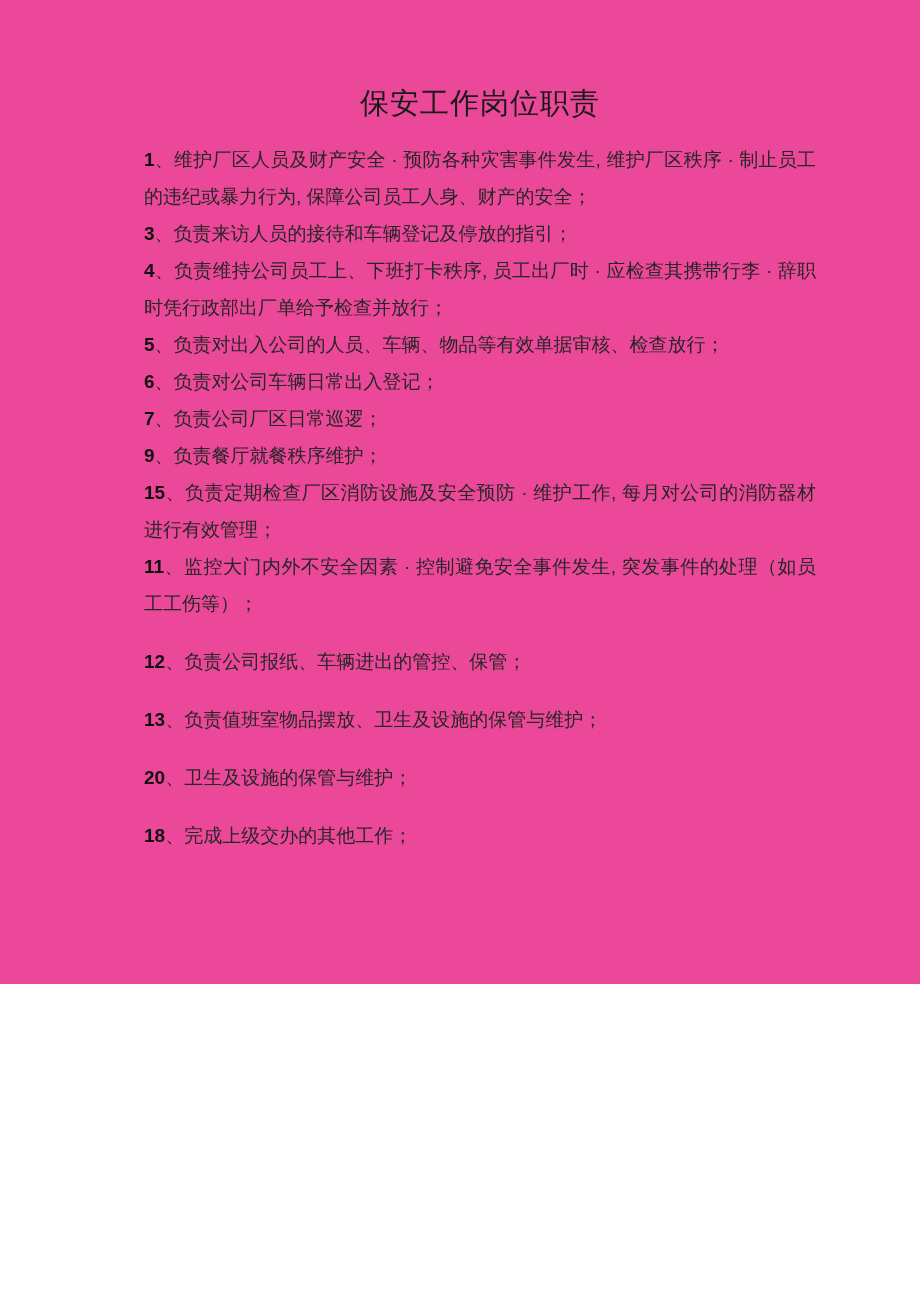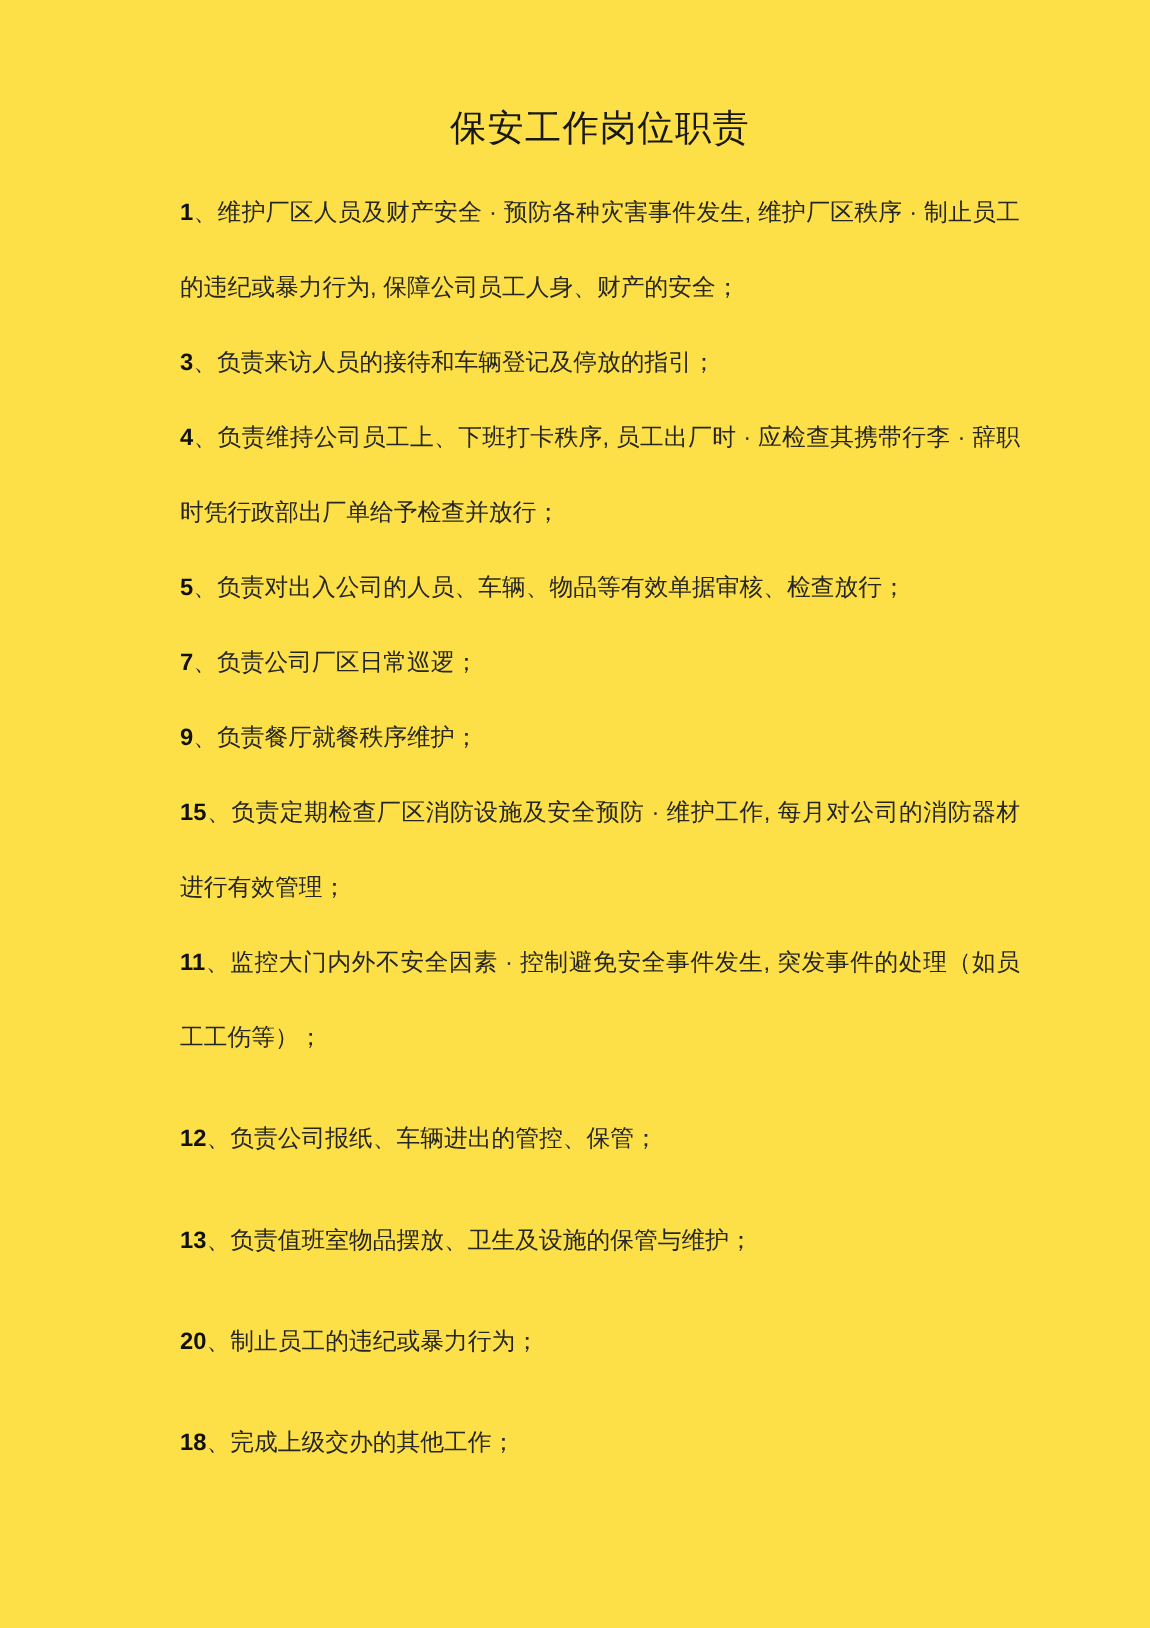--- a/index.html
+++ b/index.html
@@ -9,40 +9,40 @@
   }
   body {
     width: 920px;
     height: 1302px;
     overflow: hidden;
     font-family: "Liberation Sans", "DejaVu Sans", sans-serif;
   }
   .page {
     box-sizing: border-box;
     width: 920px;
-    height: 1302px;
-    background: #fde047;
+    height: 984px;
+    background: #ec4899;
     padding: 85px 104px 40px 144px;
   }
   .doc-title {
     margin: 0;
     font-size: 29px;
     line-height: 36px;
     font-weight: 400;
     text-align: center;
     color: #181818;
     letter-spacing: 1px;
   }
   .doc-list {
     margin-top: 20px;
   }
   .list-item {
     margin: 0;
     font-size: 19px;
-    line-height: 60px;
+    line-height: 37px;
     font-weight: 400;
     color: #262626;
     text-align: justify;
     word-break: break-all;
   }
   .list-item .num {
     font-weight: 700;
     color: #111111;
   }
   .list-item.extra-gap {
@@ -57,31 +57,32 @@
   <div class="doc-list">
   <p class="list-item"><span class="num">1</span><span class="item-text">、维护厂区人员及财产安全 · 预防各种灾害事件发生, 维护厂区秩序 · 制止员工的违纪或暴力行为, 保障公司员工人身、财产的安全；</span></p>
 
 
   <p class="list-item"><span class="num">3</span><span class="item-text">、负责来访人员的接待和车辆登记及停放的指引；</span></p>
 
   <p class="list-item"><span class="num">4</span><span class="item-text">、负责维持公司员工上、下班打卡秩序, 员工出厂时 · 应检查其携带行李 · 辞职时凭行政部出厂单给予检查并放行；</span></p>
 
   <p class="list-item"><span class="num">5</span><span class="item-text">、负责对出入公司的人员、车辆、物品等有效单据审核、检查放行；</span></p>
 
+  <p class="list-item"><span class="num">6</span><span class="item-text">、负责对公司车辆日常出入登记；</span></p>
 
   <p class="list-item"><span class="num">7</span><span class="item-text">、负责公司厂区日常巡逻；</span></p>
 
 
   <p class="list-item"><span class="num">9</span><span class="item-text">、负责餐厅就餐秩序维护；</span></p>
 
   <p class="list-item"><span class="num">15</span><span class="item-text">、负责定期检查厂区消防设施及安全预防 · 维护工作, 每月对公司的消防器材进行有效管理；</span></p>
 
   <p class="list-item"><span class="num">11</span><span class="item-text">、监控大门内外不安全因素 · 控制避免安全事件发生, 突发事件的处理（如员工工伤等）；</span></p>
 
   <p class="list-item extra-gap"><span class="num">12</span><span class="item-text">、负责公司报纸、车辆进出的管控、保管；</span></p>
 
   <p class="list-item extra-gap"><span class="num">13</span><span class="item-text">、负责值班室物品摆放、卫生及设施的保管与维护；</span></p>
 
-  <p class="list-item extra-gap"><span class="num">20</span><span class="item-text">、制止员工的违纪或暴力行为；</span></p>
+  <p class="list-item extra-gap"><span class="num">20</span><span class="item-text">、卫生及设施的保管与维护；</span></p>
 
   <p class="list-item extra-gap"><span class="num">18</span><span class="item-text">、完成上级交办的其他工作；</span></p>
 </div>
 </div>
 
 </body></html>

